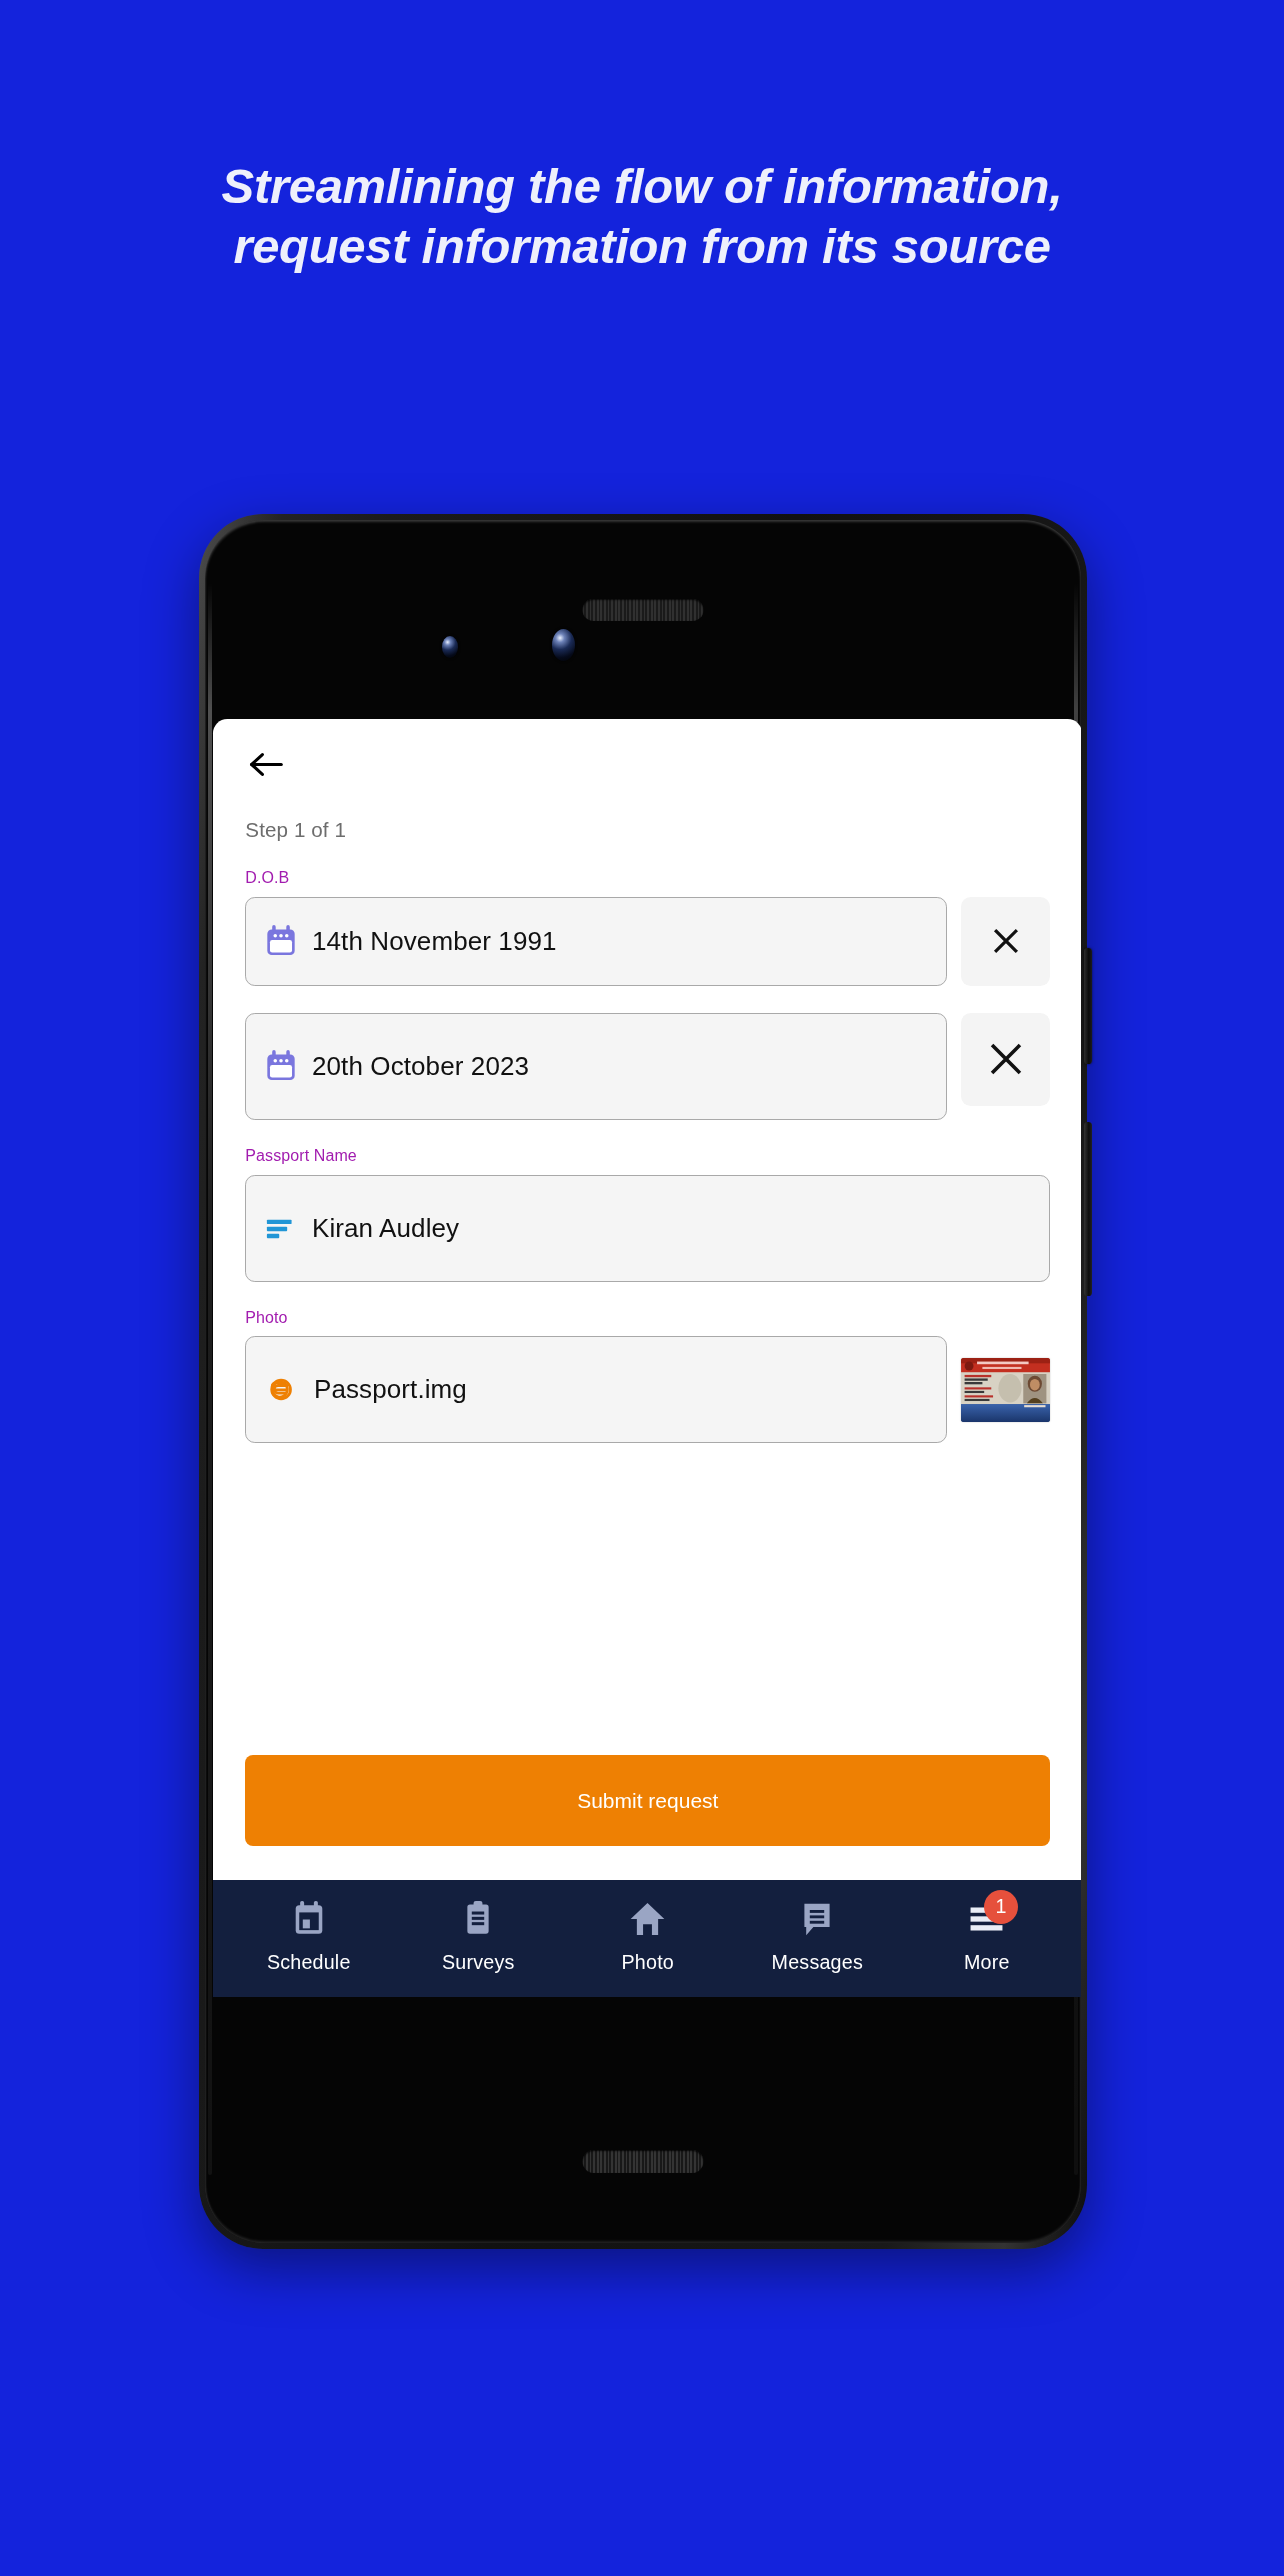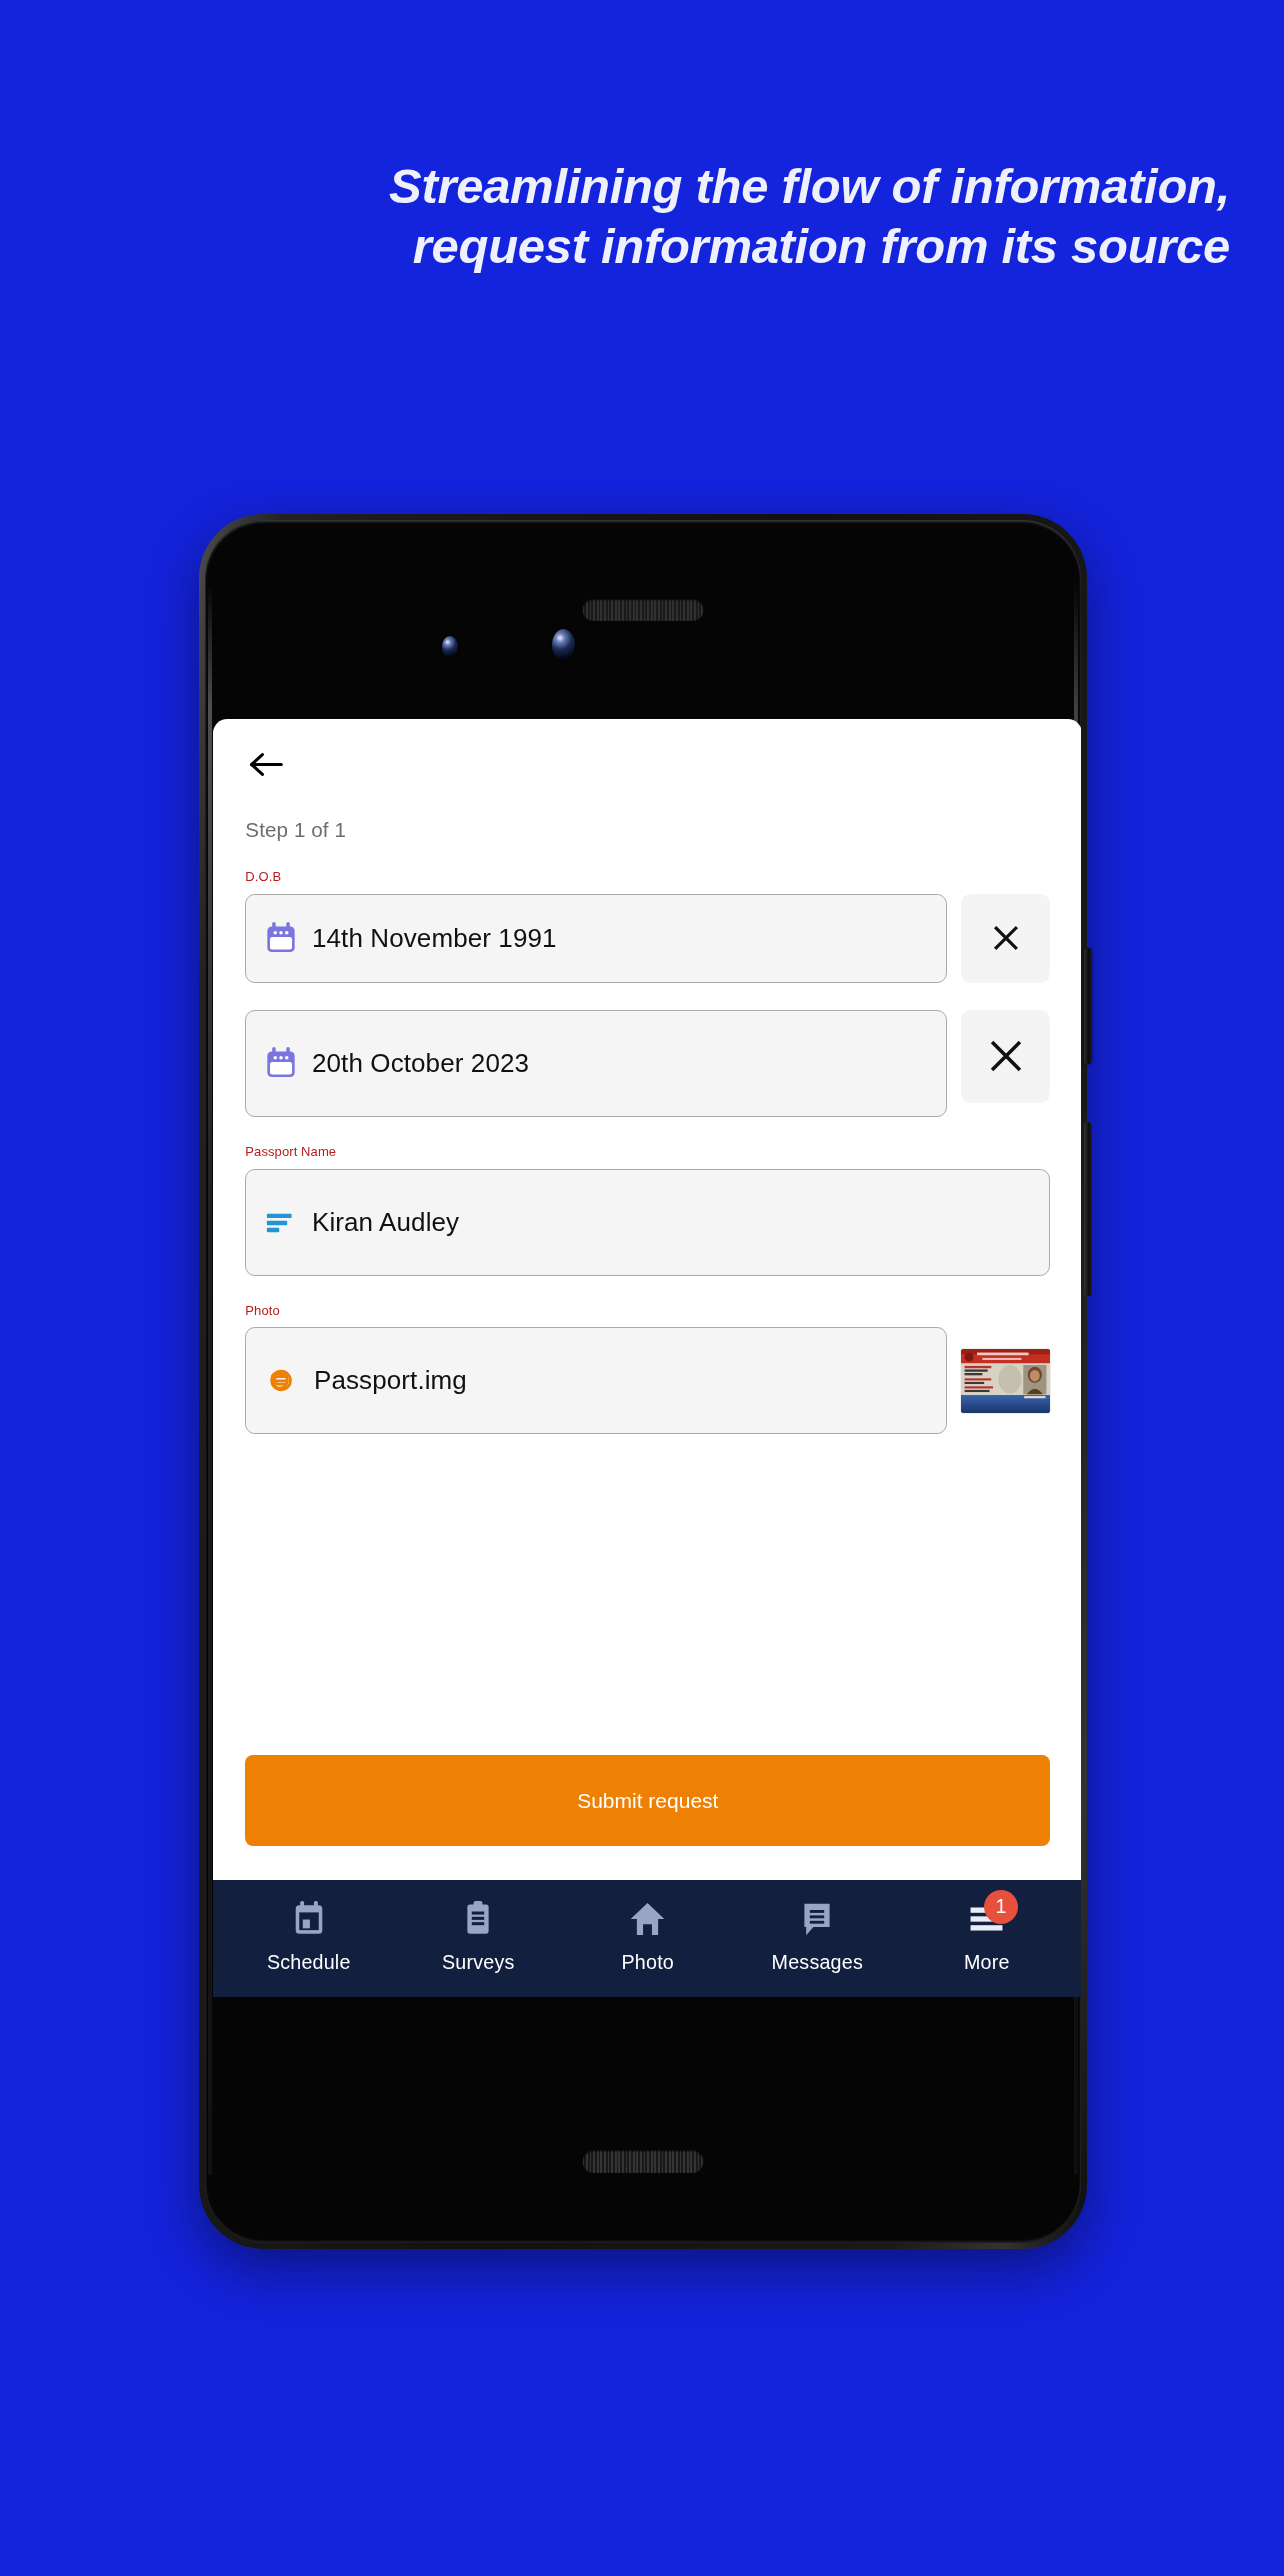--- a/index.html
+++ b/index.html
@@ -10,21 +10,21 @@
     overflow: hidden;
     position: relative;
   }
 
   
   .headline {
     position: absolute;
     top: 157px;
     left: 0;
     width: 1284px;
-    text-align: right;
+    text-align: center;
     color: #eef0fb;
     font-style: italic;
     font-weight: bold;
     font-size: 49px;
     line-height: 1.22;
     letter-spacing: -0.3px;
     padding: 0 54px;
   }
   .headline .ln { display: block; }
 
@@ -137,22 +137,22 @@
   .page-title {
     color: #7b7b7b;
     font-size: 30px;
     font-weight: bold;
     margin-top: 18px;
     letter-spacing: 0.1px;
   }
 
   .field-group { margin-top: 27px; }
   .field-label {
-    color: #b91c1c;
-    font-size: 13px;
+    color: #a21caf;
+    font-size: 16px;
     margin-bottom: 9.8px;
     letter-spacing: 0.1px;
   }
   .field-row { display: flex; align-items: stretch; gap: 14.3px; }
 
   .field-box {
     flex: 1;
     background: #f5f5f5;
     border: 1.4px solid #a9a9a9;
     border-radius: 9.8px;

